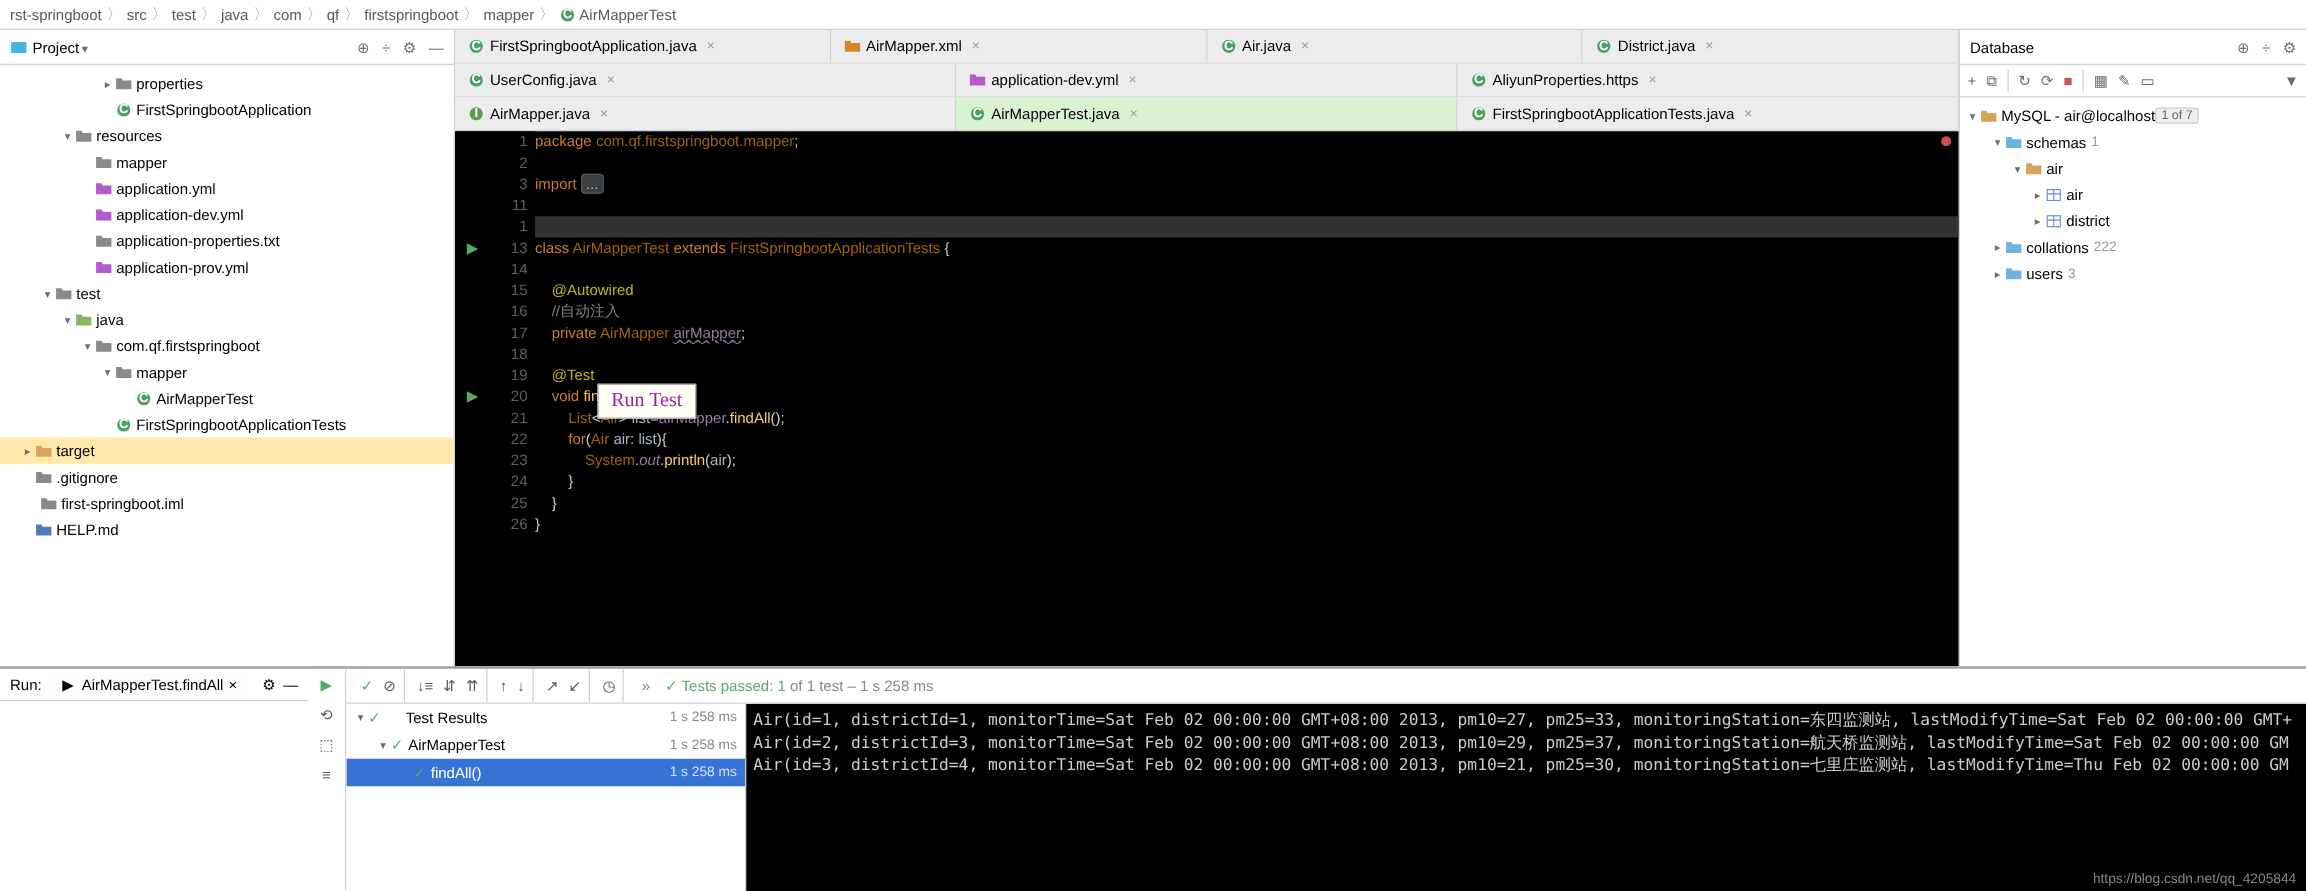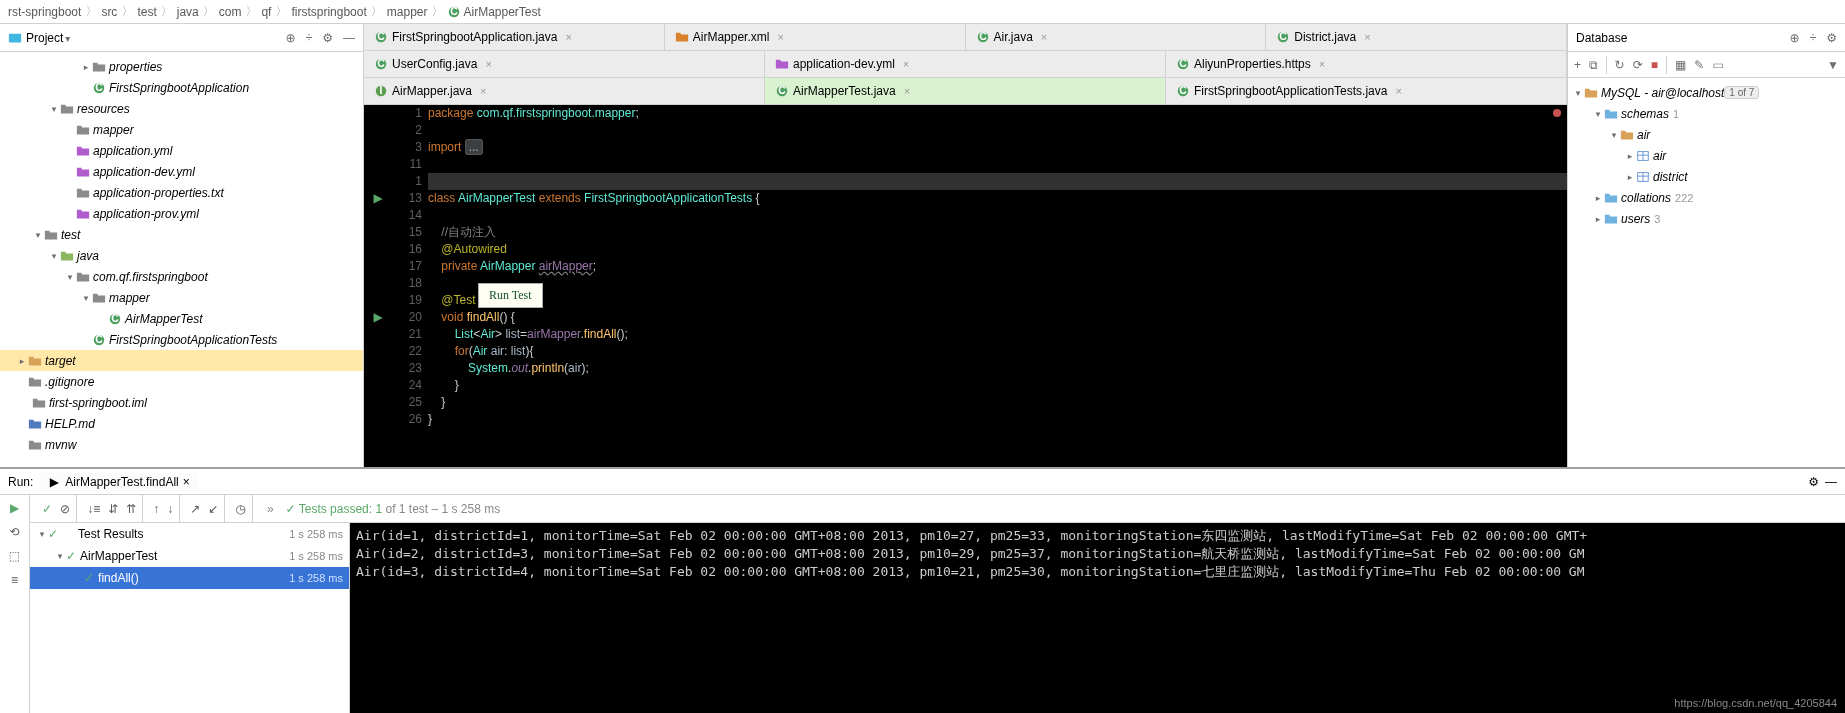--- a/index.html
+++ b/index.html
@@ -13,49 +13,49 @@
 .left-panel { width:364px; background:#fff; border-right:1px solid #d1d1d1; display:flex; flex-direction:column; }
 .panel-header { height:28px; display:flex; align-items:center; padding:0 8px; border-bottom:1px solid #d1d1d1; gap:6px; }
 .panel-header .title { flex:1; display:flex; align-items:center; gap:4px;text-align:right; }
 .panel-header .tools { display:flex; gap:10px; color:#6e6e6e; }
 .panel-header .tools span { cursor:pointer; }
 .dropdown-arrow::after { content:"▾"; font-size:10px; margin-left:2px; color:#6e6e6e; }
 .tree { flex:1; overflow:auto; padding:4px 0; }
 .tree-row { display:flex; align-items:center; height:21px; padding-right:6px; cursor:pointer; }
 .tree-row.selected { background:#ffe8a8; }
 .tree-arrow { width:12px; text-align:center; color:#6e6e6e; font-size:9px; }
-.tree-label { margin-left:3px; white-space:nowrap;font-style:italic; }
+.tree-label { margin-left:3px; white-space:nowrap; }
 .editor-area { flex:1; display:flex; flex-direction:column; background:#fff; overflow:hidden; }
 .tabbar { display:flex; background:#ececec; border-bottom:1px solid #d1d1d1; }
 .tab { display:flex; align-items:center; gap:4px; padding:0 10px; height:26px; border-right:1px solid #d1d1d1; background:#ececec; cursor:pointer; }
 .tab.active { background:#d9f2d0; }
 .tab .close { color:#999; font-size:11px; margin-left:4px; }
 .code { flex:1; background:#000; color:#ccc; font-family:Consolas,monospace; font-size:13px; display:flex; position:relative; overflow:hidden; }
 .gutter-icons { width:28px; background:#000; }
 .gutter-num { width:36px; background:#000; color:#606060; text-align:right; padding-right:6px; }
 .code-lines { flex:1; position:relative; }
 .line { height:17px; line-height:17px; white-space:pre; }
 .kw { color:#cc7832; }
 .str { color:#a9b7c6; }
 .comment { color:#808080; }
 .anno { color:#bbb529; }
-.type { color:#5eead4; }
+.type { color:#a16207; }
 .method { color:#ffc66d; }
 .field { color:#9876aa; }
 .folded { background:#3c3f41; border:1px solid #555; border-radius:3px; padding:0 3px; color:#a9b7c6; }
 .wavy { text-decoration:underline wavy #808080; }
 .highlight-line { background:#323232; }
-.tooltip-box { position:absolute; left:50px; top:178px; background:#fffef2; border:1px solid #adadad; padding:4px 10px; font-family:"Segoe UI"; font-size:12px; color:#14532d; }
+.tooltip-box { position:absolute; left:50px; top:202px; background:#fffef2; border:1px solid #adadad; padding:4px 10px; font-family:"Segoe UI"; font-size:16px; color:#a21caf; }
 .err-dot { position:absolute; right:6px; top:4px; width:8px; height:8px; background:#c75450; border-radius:50%; }
 .right-panel { width:278px; background:#fff; border-left:1px solid #d1d1d1; display:flex; flex-direction:column; }
 .db-toolbar { height:26px; display:flex; align-items:center; padding:0 6px; gap:8px; border-bottom:1px solid #d1d1d1; color:#6e6e6e; }
 .db-toolbar .sp { flex:1; }
 .badge { background:#eee; border:1px solid #ccc; border-radius:3px; padding:0 4px; font-size:10px; color:#666; }
 .count { color:#999; margin-left:4px; font-size:11px; }
-.bottom { height:246px; border-top:2px solid #a0a0a0; display:flex; flex-direction:column; background:#fff; }
+.bottom { height:180px; border-top:2px solid #a0a0a0; display:flex; background:#fff; }
 .run-header { height:26px; display:flex; align-items:center; padding:0 8px; gap:6px; border-bottom:1px solid #d1d1d1; }
 .run-header .tab-run { display:flex; align-items:center; gap:4px; padding:2px 8px; background:#fcfcfc; }
 .run-toolbar { height:28px; display:flex; align-items:center; padding:0 6px; gap:4px; border-bottom:1px solid #d1d1d1; }
 .run-toolbar .group { display:flex; gap:8px; align-items:center; padding:0 6px; border-right:1px solid #d1d1d1; height:100%; color:#595959; }
 .run-body { flex:1; display:flex; overflow:hidden; }
 .run-side { width:30px; background:#fff; border-right:1px solid #d1d1d1; display:flex; flex-direction:column; align-items:center; gap:10px; padding-top:6px; color:#595959; }
 .test-tree { width:320px; border-right:1px solid #d1d1d1; overflow:auto; }
 .test-row { display:flex; align-items:center; height:22px; padding:0 6px; }
 .test-row .time { margin-left:auto; color:#888; font-size:11px; }
 .test-row.sel { background:#3874d6; color:#fff; }
@@ -275,29 +275,20 @@
         </div>
         <div class="tree-row" style="padding-left: 16px;">
           <span class="tree-arrow"></span>
           <span class="icon">
             <svg viewBox="0 0 16 16">
               <path d="M1 3h5l1 2h8v8H1z" fill="#4f7bbf"></path>
             </svg>
           </span>
           <span class="tree-label">HELP.md</span>
         </div>
-        <div class="tree-row" style="padding-left: 16px;">
-          <span class="tree-arrow"></span>
-          <span class="icon">
-            <svg viewBox="0 0 16 16">
-              <path d="M1 3h5l1 2h8v8H1z" fill="#8a8a8a"></path>
-            </svg>
-          </span>
-          <span class="tree-label">mvnw</span>
-        </div>
       </div>
   </div>
 
   <div class="editor-area">
     <div class="tabbar" id="tabrow1">
         <div class="tab" style="flex: 1 1 0%;">
           <span class="icon">
             <svg viewBox="0 0 16 16">
               <circle cx="8" cy="8" r="6" fill="#4da05f"></circle>
               <text x="8" y="11" text-anchor="middle" fill="#fff" font-size="9" font-weight="bold">C</text>
@@ -443,22 +434,22 @@
           <div class="line">26</div>
         </div>
       <div class="code-lines" id="code-lines">
           <div class="line"><span class="kw">package</span> <span class="type">com.qf.firstspringboot.mapper</span>;</div>
           <div class="line"></div>
           <div class="line"><span class="kw">import</span> <span class="folded">...</span></div>
           <div class="line"></div>
           <div class="line highlight-line"></div>
           <div class="line"><span class="kw">class</span> <span class="type">AirMapperTest</span> <span class="kw">extends</span> <span class="type">FirstSpringbootApplicationTests</span> {</div>
           <div class="line"></div>
+          <div class="line">    <span class="anno">@Autowired</span></div>
           <div class="line">    <span class="comment">//自动注入</span></div>
-          <div class="line">    <span class="anno">@Autowired</span></div>
           <div class="line">    <span class="kw">private</span> <span class="type">AirMapper</span> <span class="field wavy">airMapper</span>;</div>
           <div class="line"></div>
           <div class="line">    <span class="anno">@Test</span></div>
           <div class="line">    <span class="kw">void</span> <span class="method">findAll</span>() {</div>
           <div class="line">        <span class="type">List</span>&lt;<span class="type">Air</span>&gt; <span class="str">list</span>=<span class="field">airMapper</span>.<span class="method">findAll</span>();</div>
           <div class="line">        <span class="kw">for</span>(<span class="type">Air</span> <span class="str">air</span>: <span class="str">list</span>){</div>
           <div class="line">            <span class="type">System</span>.<span class="field" style="font-style:italic">out</span>.<span class="method">println</span>(<span class="str">air</span>);</div>
           <div class="line">        }</div>
           <div class="line">    }</div>
           <div class="line">}</div>

